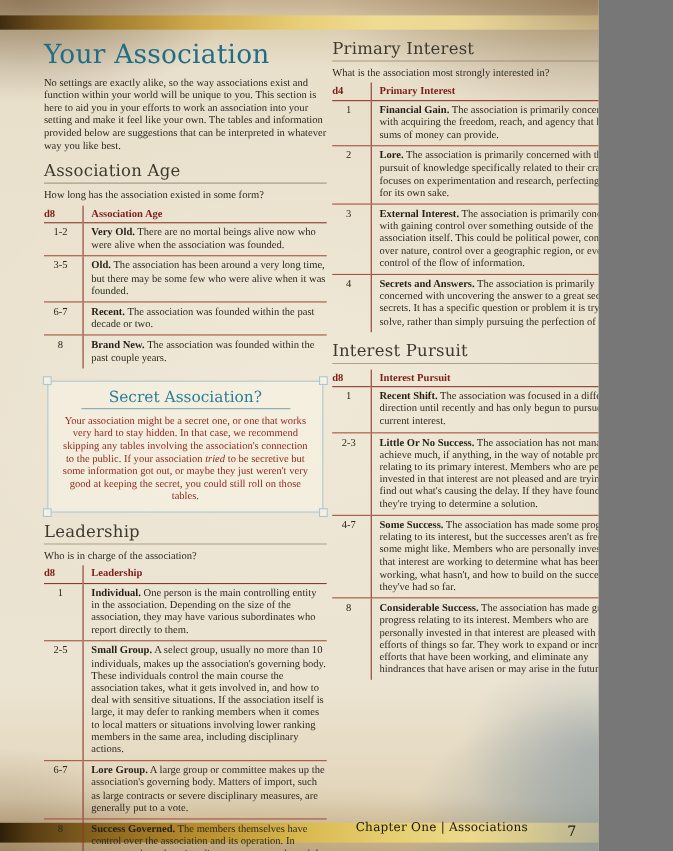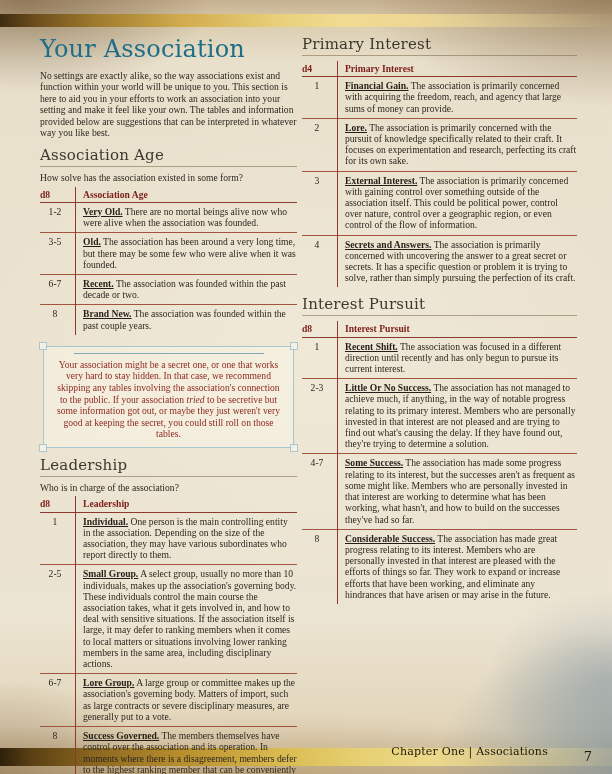--- a/index.html
+++ b/index.html
@@ -1,17 +1,17 @@
 <!DOCTYPE html>
 <html><head>
 <meta charset="utf-8">
 <style>
   html,body{margin:0;padding:0;background:#777;}
   .page{
-    position:relative;width:612px;height:774px;overflow:hidden;
+    position:relative;width:544px;height:774px;overflow:hidden;
     font-family:"Liberation Serif",serif;color:#2c2820;
     background-color:#e9e0cb;
     background-image:
       radial-gradient(ellipse 260px 130px at 4% 0%, rgba(92,64,34,.50), rgba(92,64,34,0) 72%),
       radial-gradient(ellipse 330px 150px at 99% 0%, rgba(108,76,40,.48), rgba(108,76,40,0) 72%),
       radial-gradient(ellipse 210px 130px at 0% 100%, rgba(112,82,48,.42), rgba(112,82,48,0) 72%),
       radial-gradient(ellipse 260px 190px at 102% 99%, rgba(110,134,150,.62), rgba(110,134,150,0) 72%),
       radial-gradient(ellipse 160px 120px at 99% 88%, rgba(118,140,156,.38), rgba(118,140,156,0) 75%),
       radial-gradient(ellipse 520px 110px at 42% 103%, rgba(148,112,62,.38), rgba(148,112,62,0) 78%),
       radial-gradient(ellipse 420px 300px at 50% 45%, rgba(255,252,240,.25), rgba(255,252,240,0) 80%),
@@ -31,21 +31,21 @@
   .section-heading{font-family:"DejaVu Serif",serif;font-size:15px;line-height:17px;color:#3c382e;font-weight:400;letter-spacing:.2px;border-bottom:1px solid rgba(122,102,72,.55);padding-bottom:2px;margin:0 0 5px 0;}
   .section-lead{font-size:9.6px;line-height:11.4px;margin:0 0 2px 0;}
   table.dice-table{border-collapse:collapse;width:100%;margin-top:3px;font-size:9.6px;line-height:11.2px;}
   table.dice-table th,table.dice-table td{vertical-align:top;padding:3px 0 4px 7px;}
   table.dice-table th{text-align:left;color:#7c1d18;font-weight:bold;padding-top:2px;padding-bottom:2px;}
   table.dice-table th.die{text-align:left;}
   table.dice-table .die,table.dice-table .roll{width:30px;border-right:1px solid #8c3a2e;padding-left:0;padding-right:5px;text-align:center;}
   table.dice-table thead tr{border-bottom:1.5px solid #8c3a2e;}
   table.dice-table tbody tr{border-top:1px solid #a3543f;}
   table.dice-table tbody tr:first-child{border-top:none;}
-  .term{font-weight:bold;color:#241f18;text-decoration:underline;}
+  .term{font-weight:bold;color:#241f18;}
   .secret-box{position:relative;margin:11px 3px 2px 3px;border:1.5px solid #a9c7d1;background:rgba(249,244,230,.55);padding:6px 10px 7px 10px;text-align:center;}
   .corner{position:absolute;width:6px;height:6px;border:1.5px solid #a9c7d1;background:rgba(249,244,230,.8);}
   .corner.tl{top:-5px;left:-5px}.corner.tr{top:-5px;right:-5px}
   .corner.bl{bottom:-5px;left:-5px}.corner.br{bottom:-5px;right:-5px}
   .secret-heading{font-family:"DejaVu Serif",serif;font-size:14px;line-height:16px;color:#2a7e99;font-weight:500;margin:0 0 2px 0;}
   .secret-underline{height:1px;background:#7fa9b8;width:190px;margin:0 auto 5px auto;}
   .secret-body{font-size:9.6px;line-height:11.6px;color:#8e2a20;margin:0;}
   .footer-text{position:absolute;bottom:16px;right:64px;font-family:"DejaVu Serif",serif;font-size:11px;color:#1d1609;letter-spacing:.2px;}
   .page-number{position:absolute;bottom:10px;right:20px;font-family:"DejaVu Serif",serif;font-size:13px;color:#1d1609;}
 </style>
@@ -55,21 +55,21 @@
 <div class="page">
   <div class="band band-top"></div>
   <div class="band band-bottom"></div>
 
   <div class="col col-left">
     <h1 class="page-title">Your Association</h1>
     <p class="body-text">No settings are exactly alike, so the way associations exist and function within your world will be unique to you. This section is here to aid you in your efforts to work an association into your setting and make it feel like your own. The tables and information provided below are suggestions that can be interpreted in whatever way you like best.</p>
 
     <div class="section">
       <h2 class="section-heading">Association Age</h2>
-      <p class="section-lead">How solve has the association existed in some form?</p>
+      <p class="section-lead">How long has the association existed in some form?</p>
       <table class="dice-table">
         <thead>
           <tr>
             <th class="die">d8</th>
             <th>Association Age</th>
           </tr>
         </thead>
         <tbody>
           <tr>
             <td class="roll">1-2</td>
@@ -89,20 +89,21 @@
           </tr>
         </tbody>
       </table>
     </div>
 
     <div class="secret-box">
       <div class="corner tl"></div>
       <div class="corner tr"></div>
       <div class="corner bl"></div>
       <div class="corner br"></div>
+      <h3 class="secret-heading">Secret Association?</h3>
       <div class="secret-underline"></div>
       <p class="secret-body"><span>Your association might be a secret one, or one that works very hard to stay hidden. In that case, we recommend skipping any tables involving the association's connection to the public. If your association </span><i>tried</i><span> to be secretive but some information got out, or maybe they just weren't very good at keeping the secret, you could still roll on those tables.</span></p>
     </div>
 
     <div class="section">
       <h2 class="section-heading">Leadership</h2>
       <p class="section-lead">Who is in charge of the association?</p>
       <table class="dice-table">
         <thead>
           <tr>
@@ -128,20 +129,21 @@
             <td><span class="term">Success Governed.</span> <span>The members themselves have control over the association and its operation. In moments where there is a disagreement, members defer to the highest ranking member that can be conveniently contacted.</span></td>
           </tr>
         </tbody>
       </table>
     </div>
   </div>
 
   <div class="col col-right">
     <div>
       <h2 class="section-heading">Primary Interest</h2>
+      <p class="section-lead">What is the association most strongly interested in?</p>
       <table class="dice-table">
         <thead>
           <tr>
             <th class="die">d4</th>
             <th>Primary Interest</th>
           </tr>
         </thead>
         <tbody>
           <tr>
             <td class="roll">1</td>

